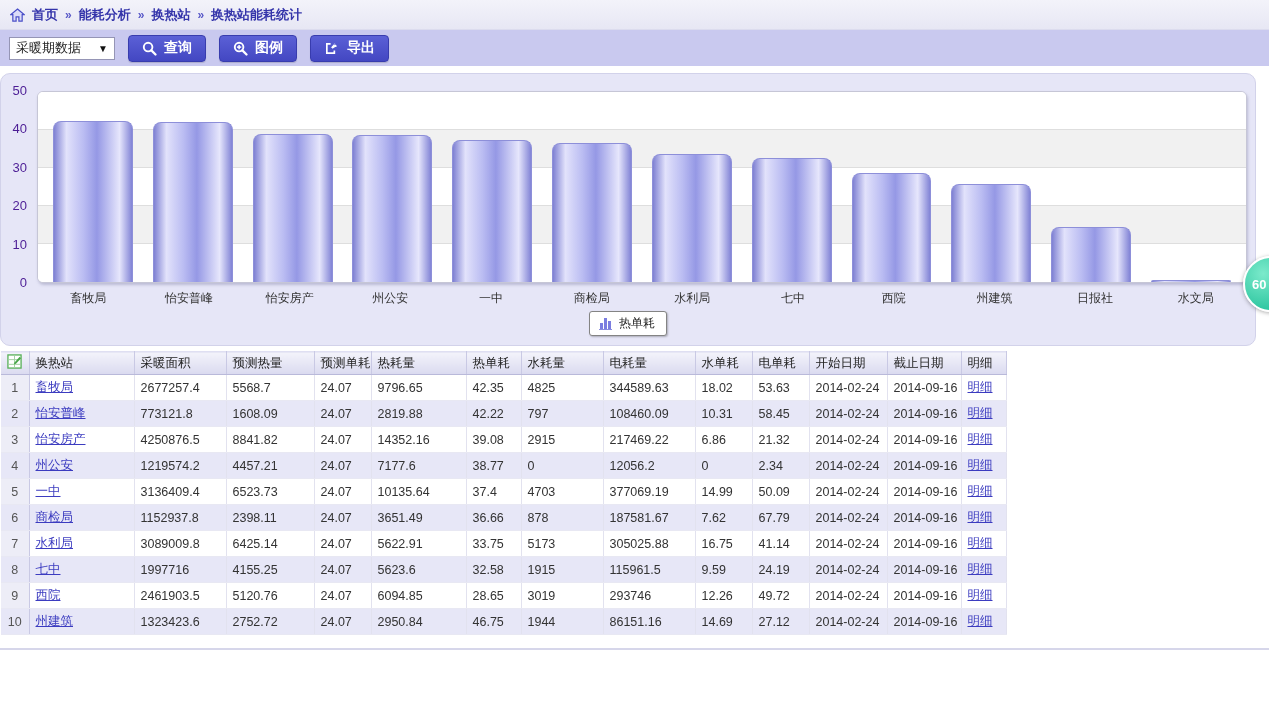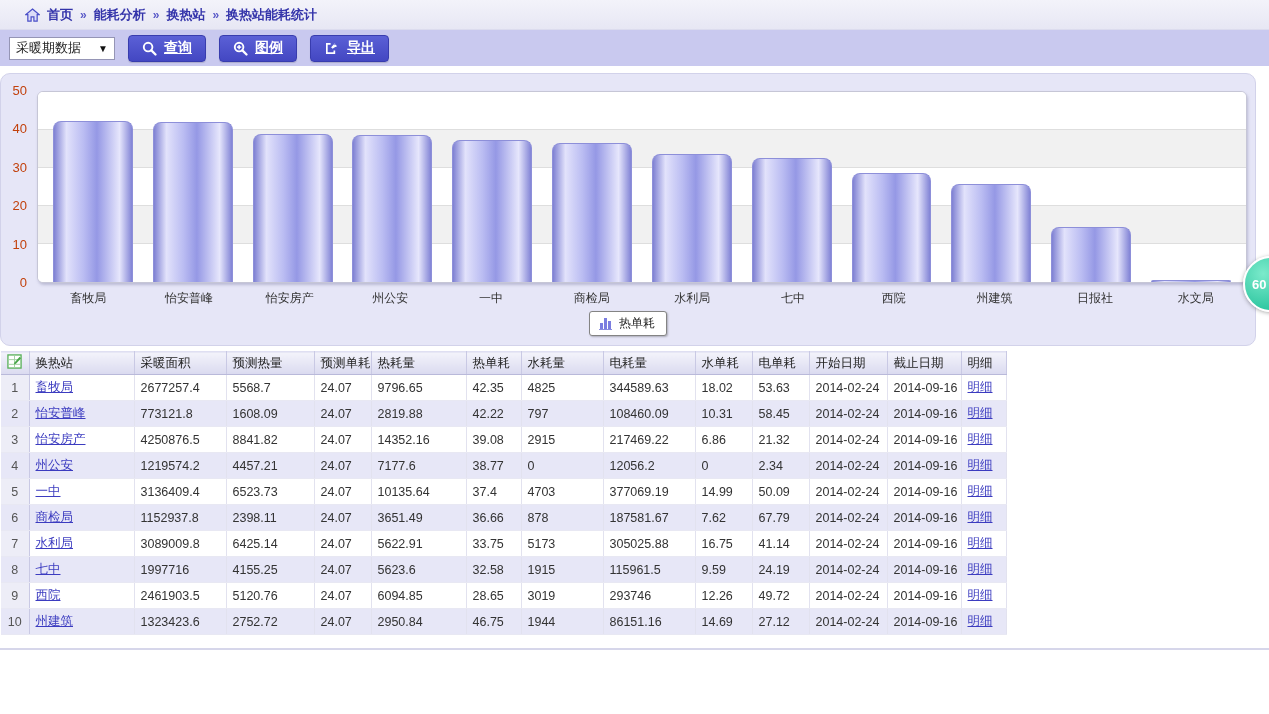--- a/index.html
+++ b/index.html
@@ -3,43 +3,43 @@
 <meta charset="utf-8">
 <style>
   * { box-sizing: border-box; margin: 0; padding: 0; }
   html, body { width: 1269px; height: 714px; overflow: hidden; background: #fff;
     font-family: "Liberation Sans", "DejaVu Sans", sans-serif; }
   body { position: relative; }
 
   
   .breadcrumb-bar { height: 30px; background: linear-gradient(#f3f3fa, #e7e7f4);
     border-bottom: 1px solid #dcdcee; display: flex; align-items: center;
-    padding: 0 25px; gap: 7px; font-size: 13px; color: #3434aa; font-weight: bold; }
+    padding: 0 10px; gap: 7px; font-size: 13px; color: #3434aa; font-weight: bold; }
   .crumb { color: #3434aa; text-decoration: none; cursor: pointer; }
   .crumb-sep { color: #5a5ac8; font-size: 12px; }
   .home-ico { display: inline-flex; margin-top: 1px; }
 
   
   .toolbar { height: 36px; background: #c9c9ef; display: flex; align-items: center;
     padding: 0 9px; gap: 13px; }
   .period-select { width: 106px; height: 23px; background: #fff; border: 1px solid #9595b5;
     display: flex; align-items: center; justify-content: space-between; padding: 0 6px;
     font-size: 13px; color: #222; cursor: pointer; }
   .period-select .arrow { font-size: 10px; color: #111; }
   .btn { display: inline-flex; align-items: center; gap: 7px; height: 27px; padding: 0 13px;
     background: linear-gradient(#5b60d6, #4347c2); border: 1px solid #383cae; border-radius: 4px;
     color: #fff; font-size: 14px; font-weight: bold; cursor: pointer;
-    box-shadow: 0 1px 1px rgba(0,0,0,.15); text-decoration: underline; }
+    box-shadow: 0 1px 1px rgba(0,0,0,.15); }
   .btn svg { display: block; }
 
   
   .chart-wrap { position: relative; margin: 7px 13px 0 0; height: 273px;
     background: #e6e6f7; border: 1px solid #d2d2ea; border-radius: 10px; }
   .y-axis { position: absolute; left: 0; top: 17px; width: 30px; height: 192px; }
-  .ytick { position: absolute; right: 4px; font-size: 13px; color: #c2410c; }
+  .ytick { position: absolute; right: 4px; font-size: 13px; color: #4c1d95; }
   .plot { position: absolute; left: 36px; right: 8px; top: 17px; height: 192px;
     background: #fff; border: 1px solid #c6c6d6; border-radius: 6px;
     box-shadow: 1px 2px 3px rgba(110,110,150,.35); overflow: hidden; }
   .band { height: 20%; border-bottom: 1px solid #dedede; }
   .band:nth-child(odd) { background: #ffffff; }
   .band:nth-child(even) { background: #f1f1f1; }
   .band:last-child { border-bottom: none; }
   .bars-layer { position: absolute; left: 37px; right: 9px; top: 18px; height: 190px;
     display: flex; align-items: flex-end; padding: 0 5px; }
   .bar-slot { flex: 1; display: flex; justify-content: center; align-items: flex-end; height: 100%; }

